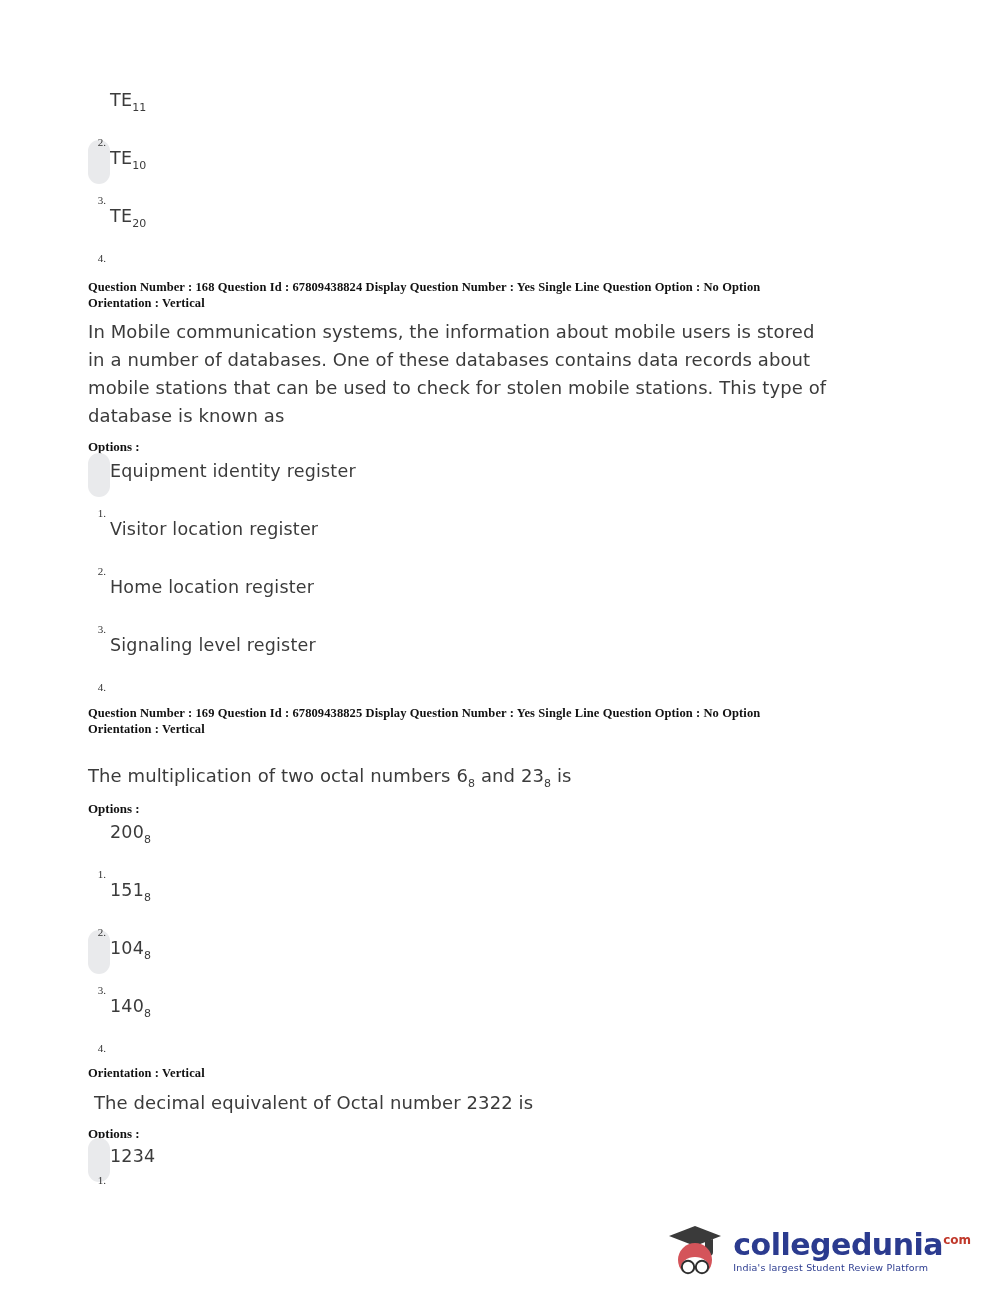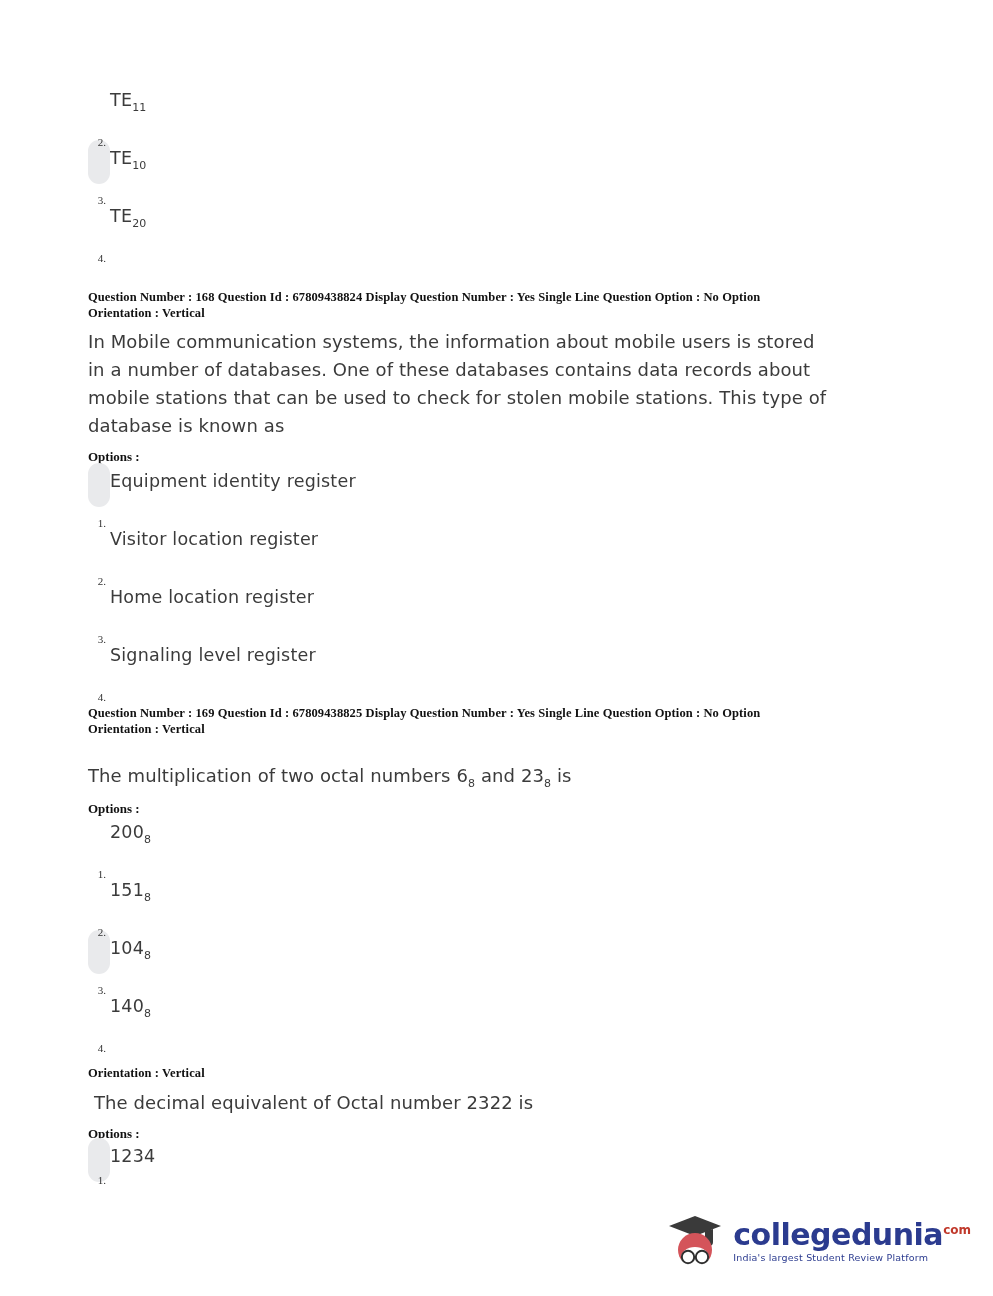--- a/index.html
+++ b/index.html
@@ -89,21 +89,21 @@
     font-size: 13px;
     color: #111;
   }
 
   .abs { position: absolute; }
 
   
   .watermark {
     position: absolute;
     right: 22px;
-    bottom: 26px;
+    bottom: 16px;
     display: flex;
     align-items: center;
     gap: 8px;
   }
   .wm-logo { width: 60px; height: 58px; }
   .wm-textwrap { display: flex; flex-direction: column; line-height: 1; }
   .wm-name {
     font-family: "DejaVu Sans", sans-serif;
     font-weight: bold;
     font-size: 30px;
@@ -140,21 +140,21 @@
       <span class="opt-num">3.</span>
       <span class="opt-text"><span>TE</span><sub>10</sub></span>
     </div>
 
     <div class="opt" style="height:58px;">
       <span class="opt-num">4.</span>
       <span class="opt-text"><span>TE</span><sub>20</sub></span>
     </div>
   </div>
 
-  <div class="abs" style="left:88px; top:290px; width:800px;">
+  <div class="abs" style="left:88px; top:280px; width:800px;">
     <div class="qmeta">
       <div>Question Number : 168  Question Id : 67809438824  Display Question Number : Yes  Single Line Question Option : No  Option</div>
       <div>Orientation : Vertical</div>
     </div>
     <div class="qbody" style="margin-top:7px; width:740px;">In Mobile communication systems, the information about mobile users is stored in a number of databases. One of these databases contains data records about mobile stations that can be used to check for stolen mobile stations. This type of database is known as</div>
     <div class="options-label" style="margin-top:9px;">Options :</div>
 
     <div style="margin-top:6px;">
       <div class="opt shaded" style="height:58px;">
         <span class="opt-num">1.</span>

